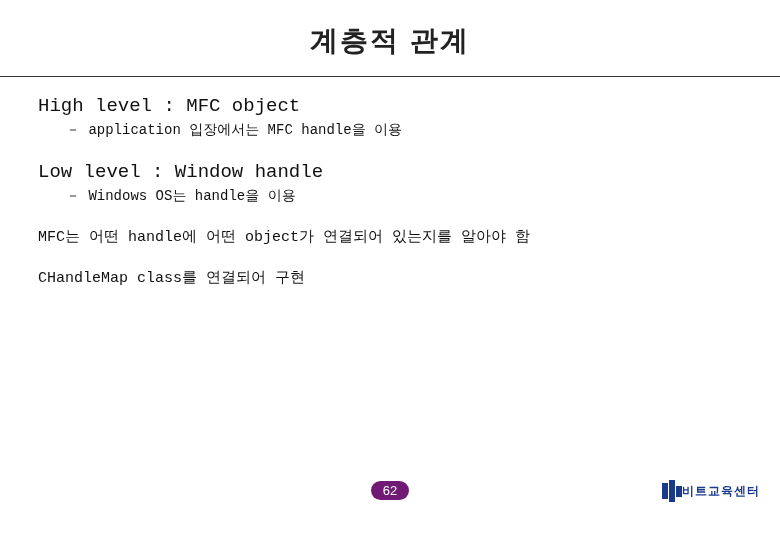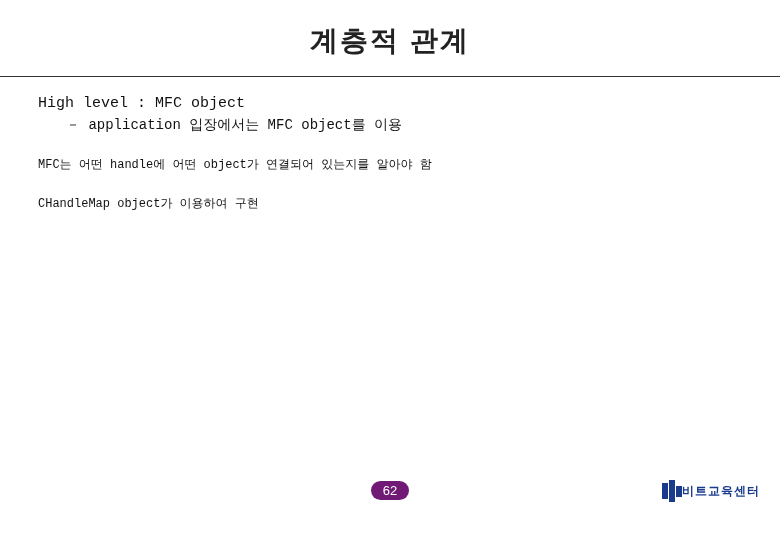--- a/index.html
+++ b/index.html
@@ -48,39 +48,39 @@
     .content-area {
       padding: 0 38px 0 38px;
     }
 
     .section {
       margin-bottom: 22px;
     }
 
     .section-title {
       font-family: 'Courier New', 'Consolas', monospace;
-      font-size: 15px;
+      font-size: 19px;
       color: #111111;
       margin-bottom: 4px;
     }
 
     .section-sub {
       font-family: 'Courier New', 'Consolas', monospace;
       font-size: 14px;
       color: #111111;
       padding-left: 28px;
     }
 
     .section-sub::before {
       content: '－  ';
     }
 
     .standalone {
       font-family: 'Courier New', 'Consolas', monospace;
-      font-size: 12px;
+      font-size: 15px;
       color: #111111;
       margin-bottom: 22px;
     }
 
     .footer {
       position: absolute;
       bottom: 12px;
       left: 0;
       right: 0;
       display: flex;
@@ -136,27 +136,31 @@
   <div class="title-area">
     <span class="title-text">계층적 관계</span>
   </div>
 
   <hr class="divider">
 
   <div class="content-area">
 
     <div class="section">
       <div class="section-title">High level : MFC object</div>
-      <div class="section-sub">application 입장에서는 MFC object를 이용</div>
+      <div class="section-sub">application 입장에서는 MFC handle을 이용</div>
     </div>
 
+    <div class="section">
+      <div class="section-title">Low level : Window handle</div>
+      <div class="section-sub">Windows OS는 handle을 이용</div>
+    </div>
 
     <div class="standalone">MFC는 어떤 handle에 어떤 object가 연결되어 있는지를 알아야 함</div>
 
-    <div class="standalone">CHandleMap object가 이용하여 구현</div>
+    <div class="standalone">CHandleMap class를 연결되어 구현</div>
 
   </div>
 
   <div class="footer">
     <span class="page-number">62</span>
   </div>
 
   <div class="logo-area">
     <div class="logo-icon">
       <div class="logo-bar logo-bar-1"></div>

